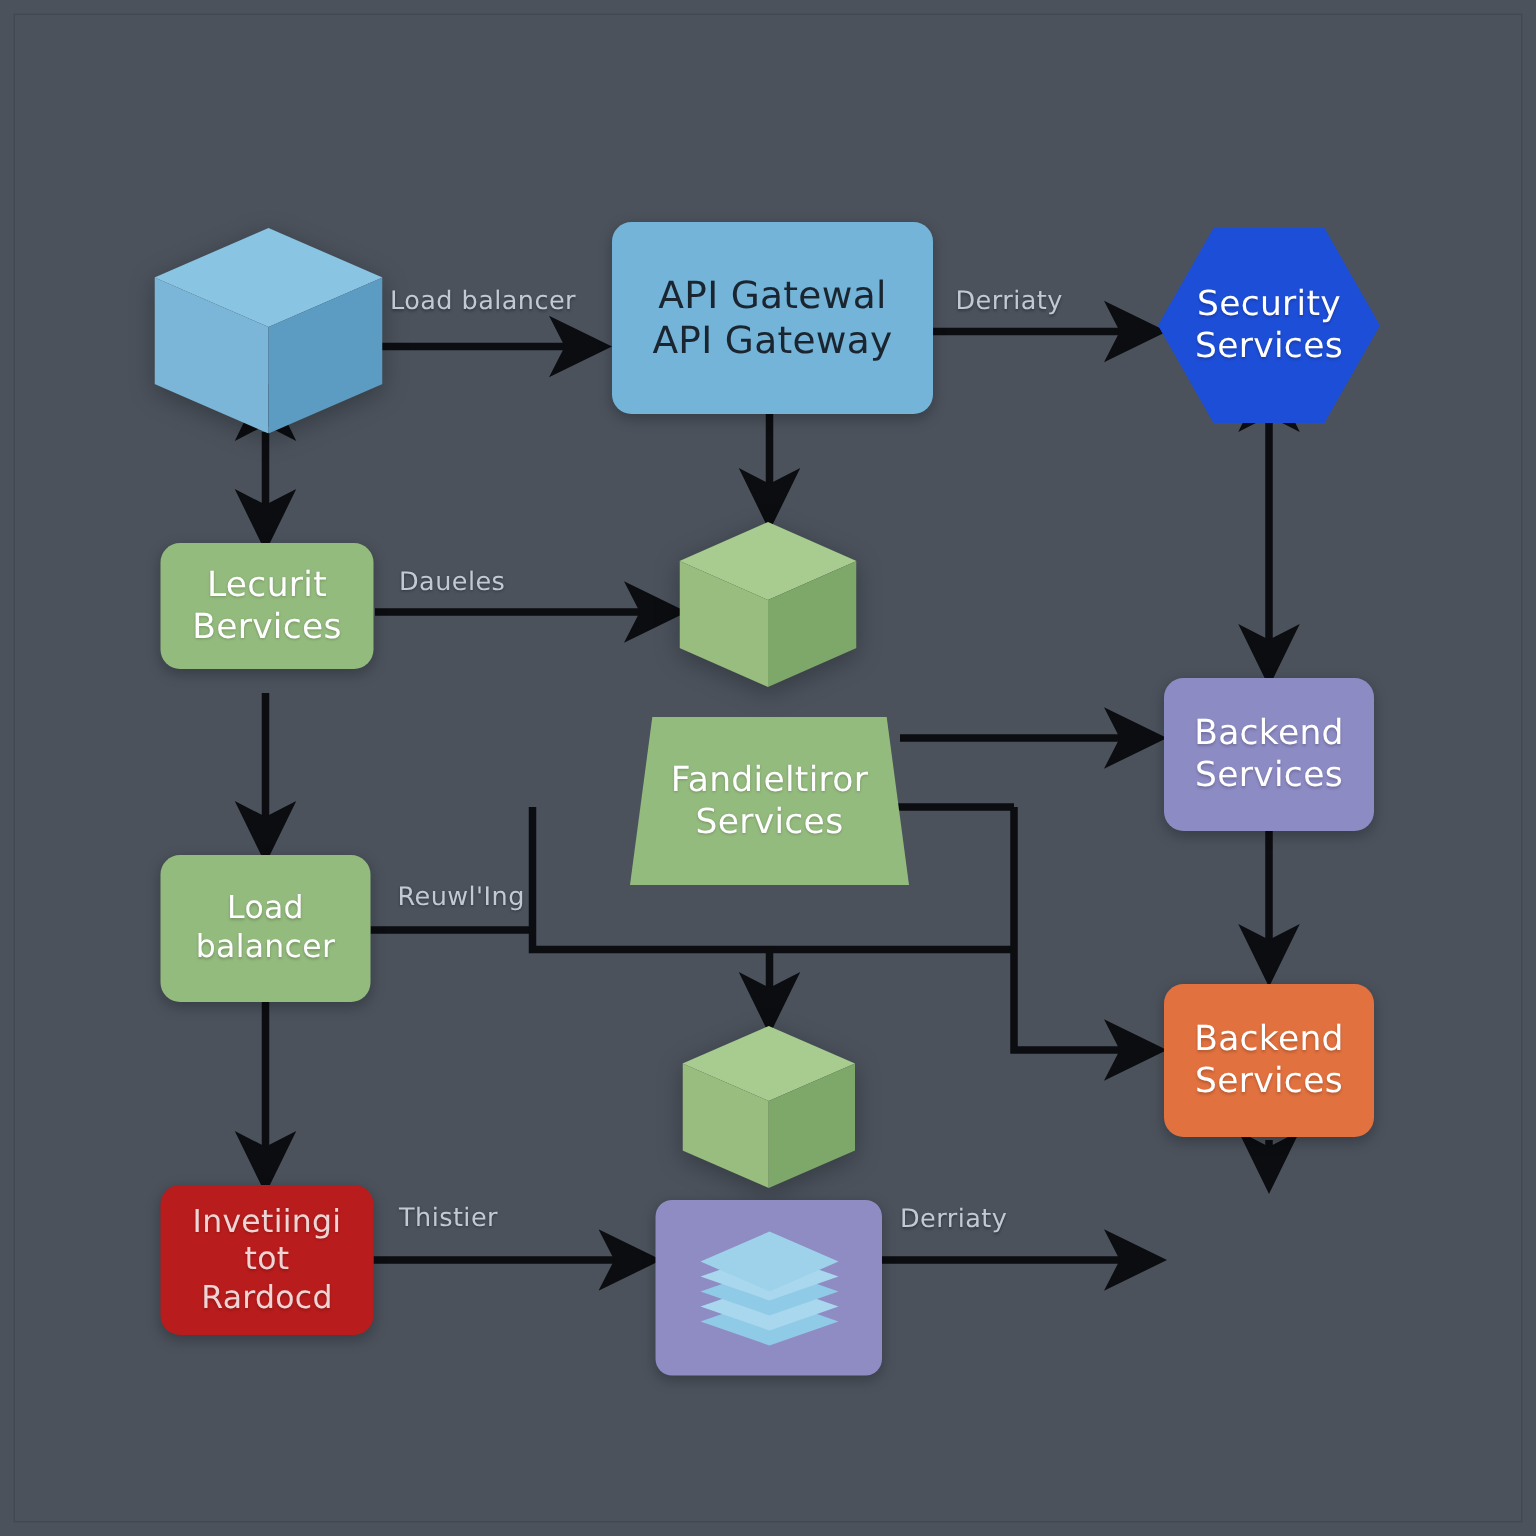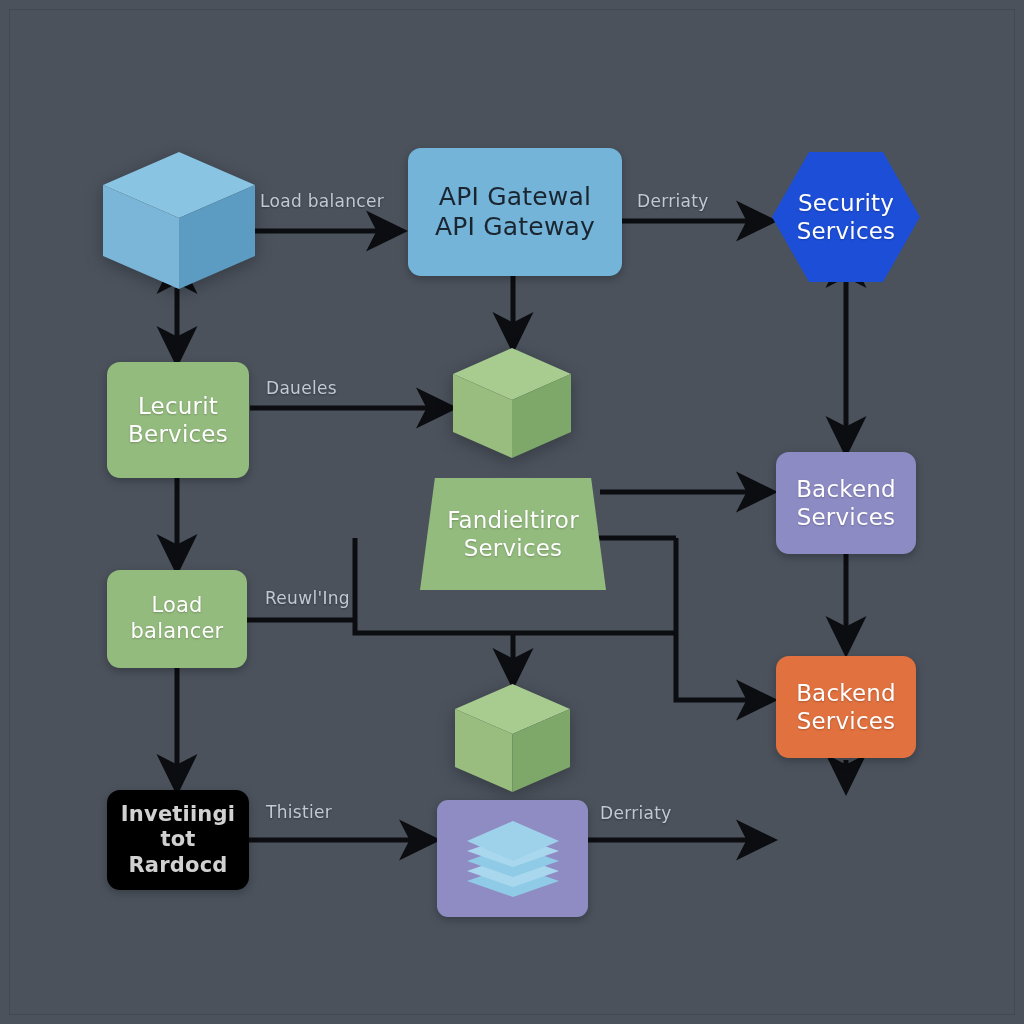--- a/index.html
+++ b/index.html
@@ -154,21 +154,21 @@
   <div class="node rect dark-text" style="left:408px; top:148px; width:214px; height:128px; background:#73b4d8;">
     <div class="node-label">API Gatewal
 API Gateway</div>
   </div>
 
   <div class="node hex" style="left:772px; top:152px; width:148px; height:130px; background:#1d4ed8;">
     <div class="node-label" style="font-size:23px;">Security
 Services</div>
   </div>
 
-  <div class="node rect" style="left:107px; top:362px; width:142px; height:116px; background:#94bb7e;">
+  <div class="node rect" style="left:107px; top:362px; width:142px; height:84px; background:#94bb7e;">
     <div class="node-label" style="font-size:23px;">Lecurit
 Bervices</div>
   </div>
 
   <div class="node cube" style="left:453px; top:348px; width:118px; height:110px;">
     <svg width="118" height="110" viewBox="0 0 118 110">
       <polygon points="59,0 118,26 59,52 0,26" fill="#a8cb90"></polygon>
       <polygon points="0,26 59,52 59,110 0,84" fill="#98bd7e"></polygon>
       <polygon points="118,26 118,84 59,110 59,52" fill="#7da869"></polygon>
     </svg>
@@ -194,21 +194,21 @@
   </div>
 
   <div class="node cube" style="left:455px; top:684px; width:115px; height:108px;">
     <svg width="115" height="108" viewBox="0 0 115 108">
       <polygon points="57.5,0 115,25 57.5,50 0,25" fill="#a8cb90"></polygon>
       <polygon points="0,25 57.5,50 57.5,108 0,83" fill="#98bd7e"></polygon>
       <polygon points="115,25 115,83 57.5,108 57.5,50" fill="#7da869"></polygon>
     </svg>
   </div>
 
-  <div class="node rect" style="left:107px; top:790px; width:142px; height:100px; background:#000000;font-weight:bold;">
+  <div class="node rect" style="left:107px; top:790px; width:142px; height:100px; background:#b91c1c;">
     <div class="node-label" style="font-size:21px; color:rgba(255,255,255,0.82);">Invetiingi tot
 Rardocd</div>
   </div>
 
   <div class="node stack-box" style="left:437px; top:800px; width:151px; height:117px; background:#8f8cc3;">
     <span style="display:block; width:110px; height:80px;">
       <svg width="110" height="80" viewBox="0 0 110 80">
         <g>
           <polygon points="55,46 101,62 55,78 9,62" fill="#8fcbe6"></polygon>
           <polygon points="55,36 101,52 55,68 9,52" fill="#a9d8ee"></polygon>

